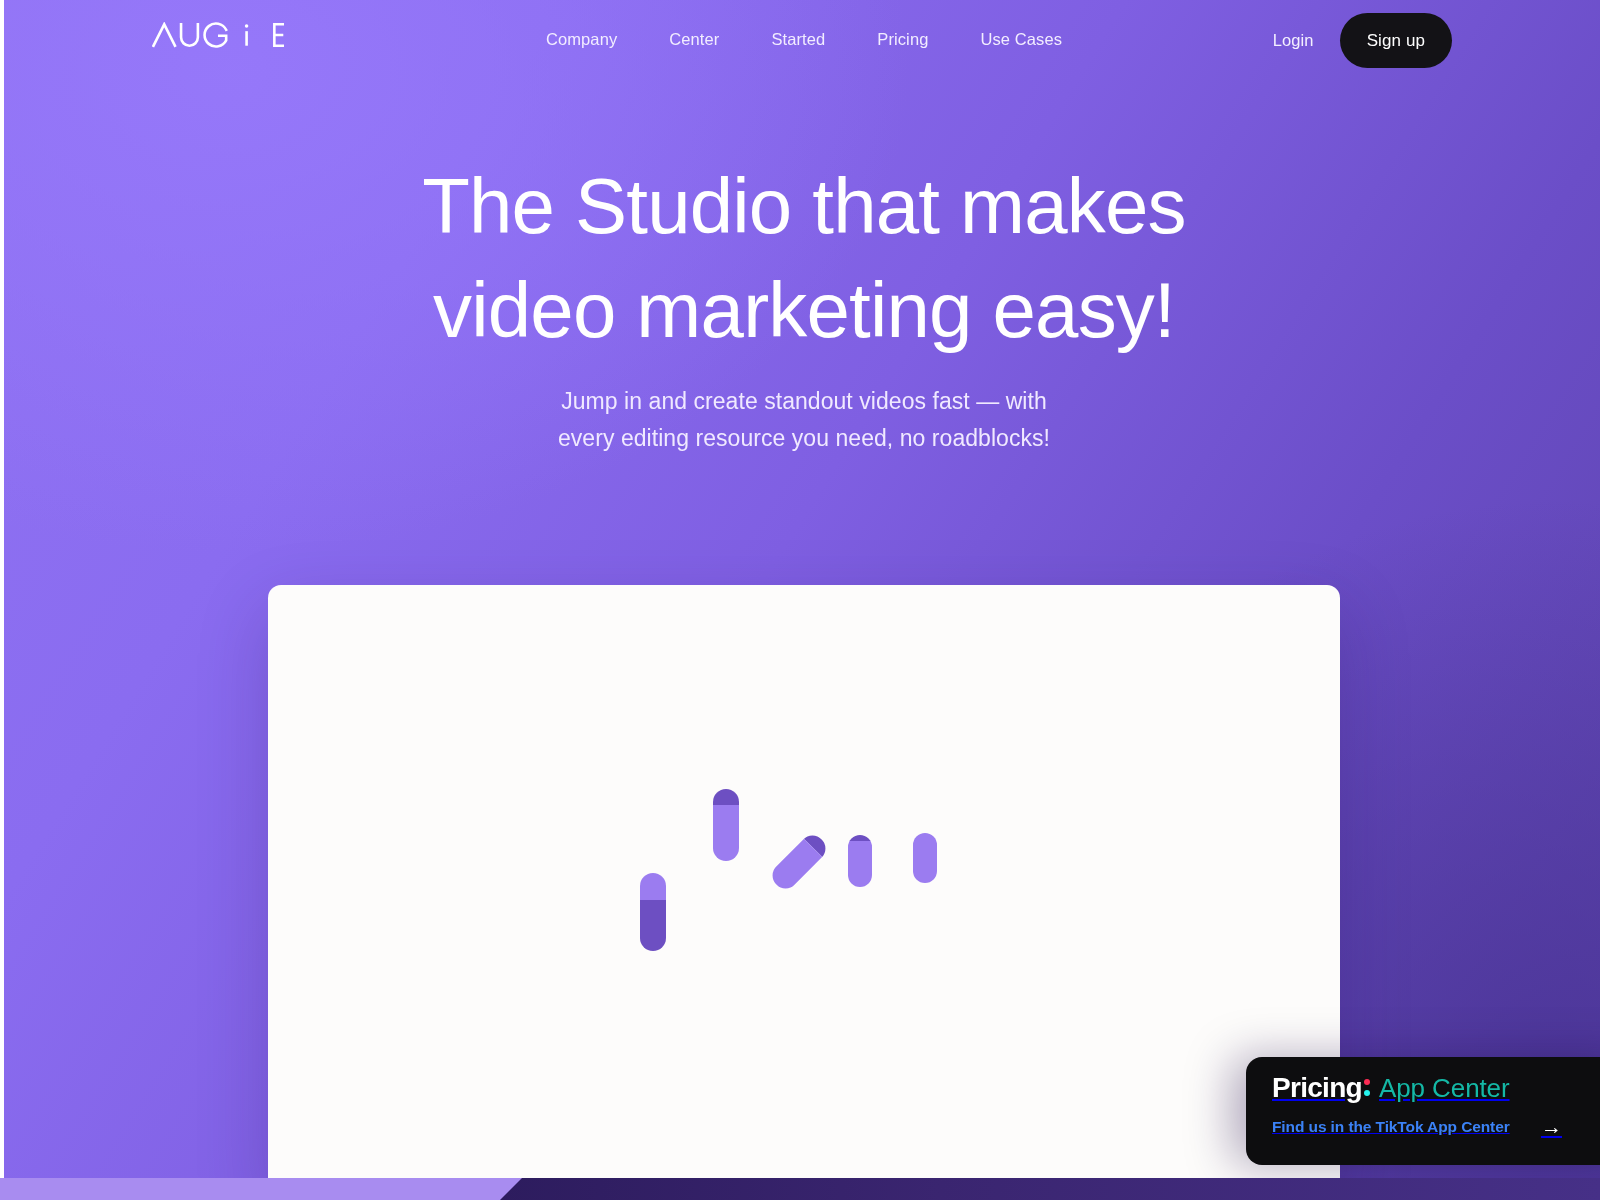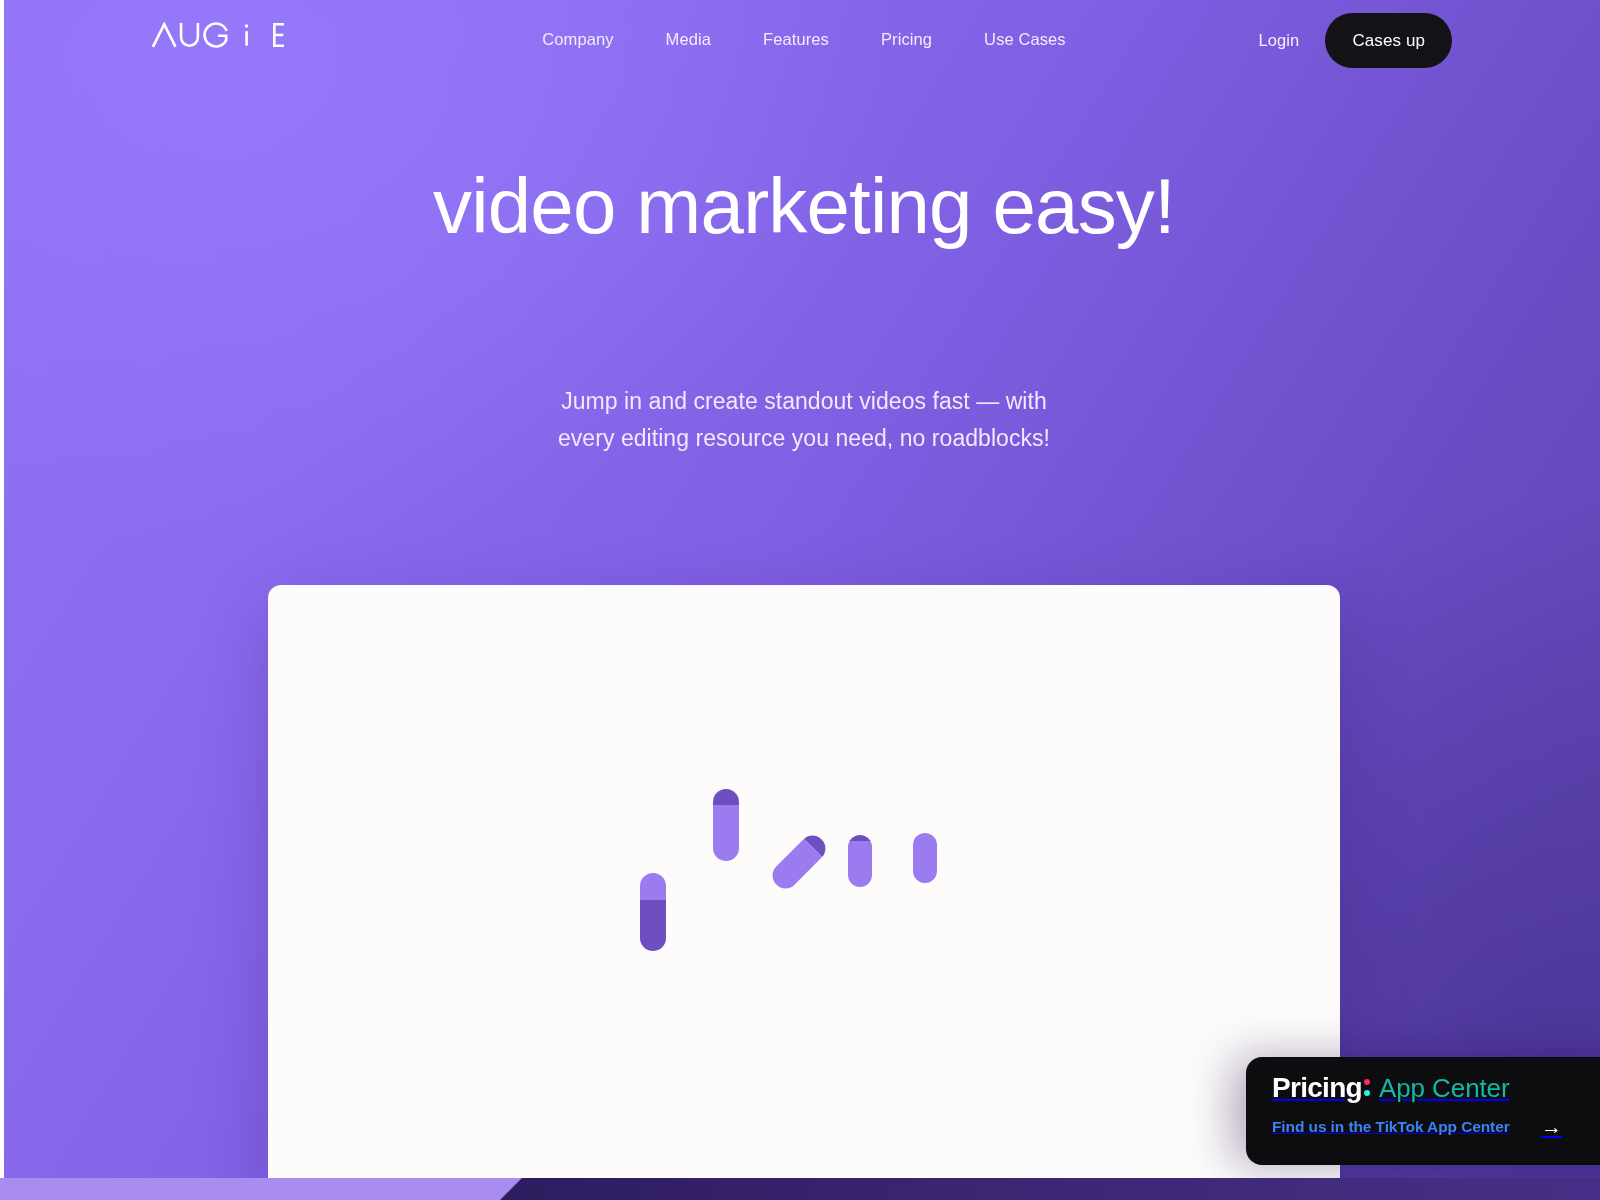--- a/index.html
+++ b/index.html
@@ -184,34 +184,35 @@
         </g>
 
         <rect x="122" y="12" width="3.4" height="19" fill="#ffffff"></rect>
         <circle cx="123.7" cy="5.2" r="2.3" fill="#ffffff"></circle>
       </svg>
     </a>
 
     <nav class="nav">
       <div class="nav-inner">
         <a class="nav-link" href="#">Company</a>
-        <a class="nav-link" href="#">Media</a>
-        <a class="nav-link" href="#">Features</a>
+        <a class="nav-link" href="#">Center</a>
+        <a class="nav-link" href="#">Started</a>
         <a class="nav-link" href="#">Pricing</a>
         <a class="nav-link" href="#">Use Cases</a>
       </div>
     </nav>
 
     <div class="auth">
       <a class="login-link" href="#">Login</a>
-      <button class="signup-btn">Cases up</button>
+      <button class="signup-btn">Sign up</button>
     </div>
   </div>
 
   <h1 class="headline">
+    <span>The Studio that makes</span>
     <span class="l2">video marketing easy!</span>
   </h1>
 
   <p class="subhead">
     <span>Jump in and create standout videos fast — with</span>
     <span class="s2">every editing resource you need, no roadblocks!</span>
   </p>
 
 
   <div class="video-card">

